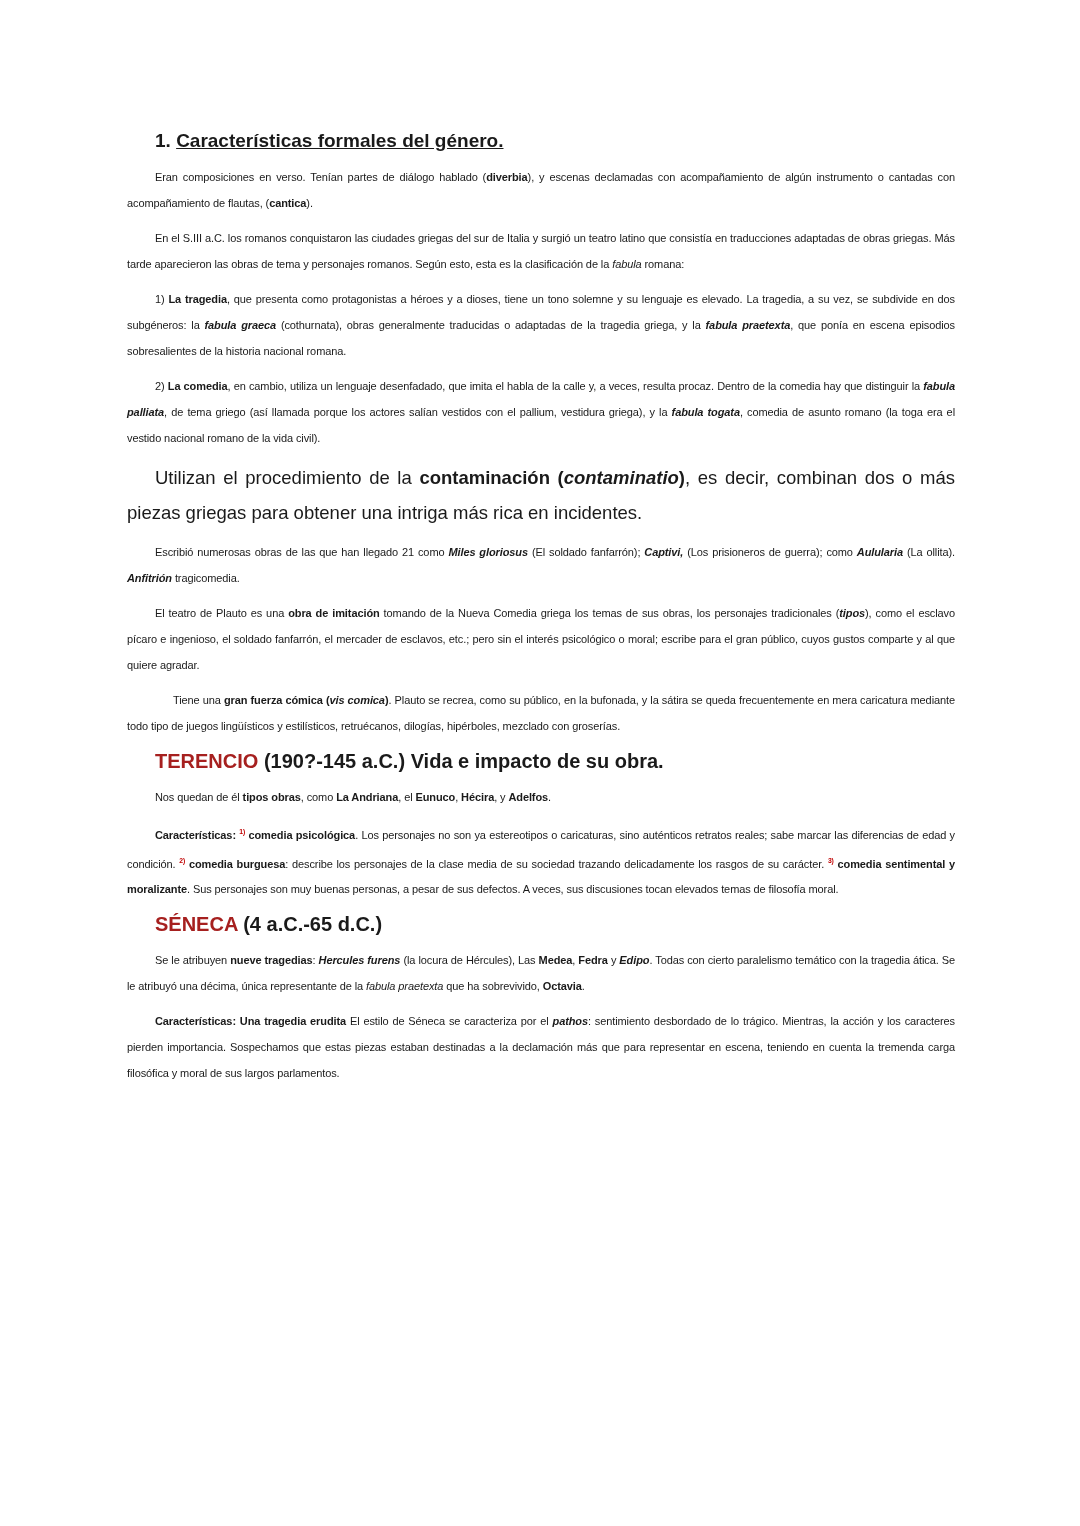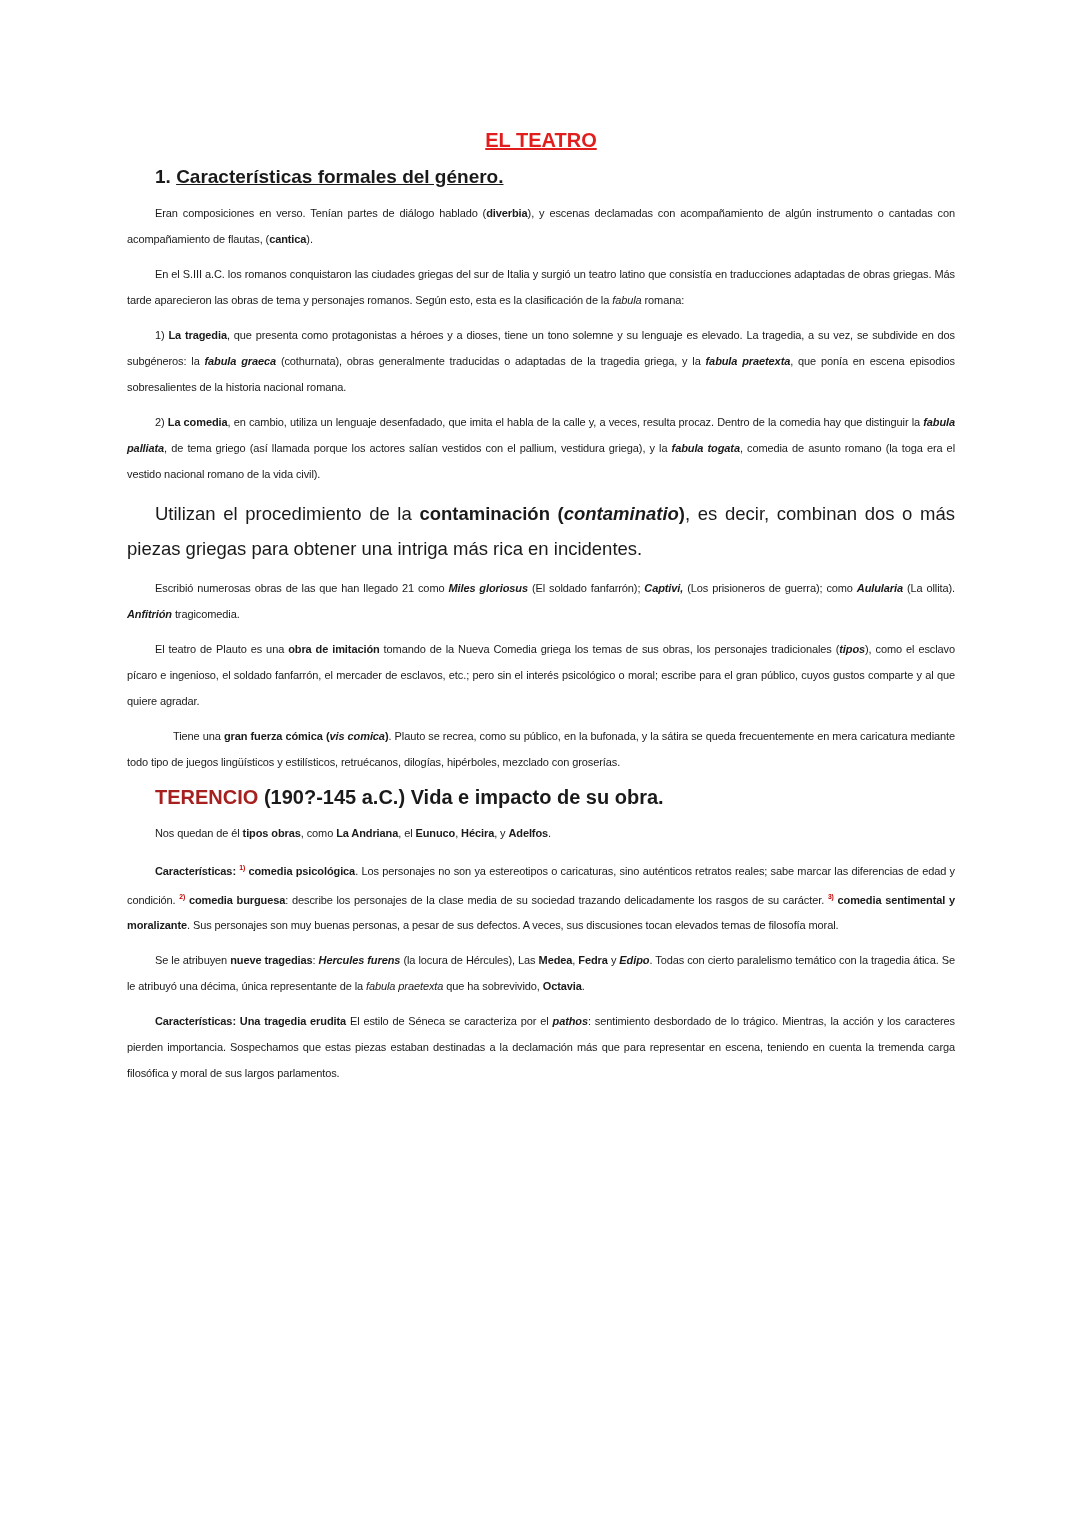--- a/index.html
+++ b/index.html
@@ -68,30 +68,30 @@
   .r-i{font-style:italic;}
   .r-bi{font-weight:bold;font-style:italic;}
   .r-bu{font-weight:bold;text-decoration:underline;margin-top:44px;}
   .r-red{color:var(--author-red);font-weight:bold;}
   .r-sup{color:var(--sup-red);font-weight:bold;font-size:0.62em;vertical-align:super;}
 </style>
 </head>
 <body>
 
 <div class="page">
-  <div class="doc-title">EL TEATRO</div>
   <div>
       <p class="block heading"><span class="r-b">1. </span><span class="r-bu">Características formales del género. </span></p>
       <p class="block para"><span class="r-n">Eran composiciones en verso. Tenían partes de diálogo hablado (</span><span class="r-b">diverbia</span><span class="r-n">), y escenas declamadas con acompañamiento de algún instrumento o cantadas con acompañamiento de flautas, (</span><span class="r-b">cantica</span><span class="r-n">).</span></p>
       <p class="block para"><span class="r-n">En el S.III a.C. los romanos conquistaron las ciudades griegas del sur de Italia y surgió un teatro latino que consistía en traducciones adaptadas de obras griegas. Más tarde aparecieron las obras de tema y personajes romanos. Según esto, esta es la clasificación de la </span><span class="r-i">fabula</span><span class="r-n"> romana:</span></p>
       <p class="block para"><span class="r-n">1) </span><span class="r-b">La tragedia</span><span class="r-n">, que presenta como protagonistas a héroes y a dioses, tiene un tono solemne y su lenguaje es elevado. La tragedia, a su vez, se subdivide en dos subgéneros: la </span><span class="r-bi">fabula graeca</span><span class="r-n"> (cothur­nata), obras generalmente traducidas o adaptadas de la tragedia griega, y la </span><span class="r-bi">fabula praetexta</span><span class="r-n">, que ponía en escena episodios sobresalientes de la historia nacional romana.</span></p>
       <p class="block para"><span class="r-n">2) </span><span class="r-b">La comedia</span><span class="r-n">, en cambio, utiliza un lenguaje desenfadado, que imita el habla de la calle y, a ve­ces, resulta procaz. Dentro de la comedia hay que distinguir la </span><span class="r-bi">fabula palliata</span><span class="r-n">, de tema griego (así llamada porque los actores salían vestidos con el pallium, vestidura griega), y la </span><span class="r-bi">fabula togata</span><span class="r-n">, comedia de asunto romano (la toga era el vestido nacional romano de la vida civil).</span></p>
       <p class="block para big"><span class="r-n">Utilizan el procedimiento de la </span><span class="r-b">contaminación (</span><span class="r-bi">contaminatio</span><span class="r-b">)</span><span class="r-n">, es decir, combinan dos o más piezas griegas para obtener una intriga más rica en incidentes.</span></p>
       <p class="block para"><span class="r-n">Escribió numerosas obras de las que han llegado 21 como </span><span class="r-bi">Miles gloriosus</span><span class="r-n"> (El soldado fanfarrón); </span><span class="r-bi">Captivi,</span><span class="r-n"> (Los prisioneros de guerra); como </span><span class="r-bi">Aulularia</span><span class="r-n"> (La ollita). </span><span class="r-bi">Anfitrión</span><span class="r-n"> tragicomedia.</span></p>
       <p class="block para"><span class="r-n">El teatro de Plauto es una </span><span class="r-b">obra de imitación</span><span class="r-n"> tomando de la Nueva Comedia griega los temas de sus obras, los personajes tradicionales (</span><span class="r-bi">tipos</span><span class="r-n">), como el esclavo pícaro e ingenioso, el soldado fan­farrón, el mercader de esclavos, etc.; pero sin el interés psicológico o moral; escribe para el gran público, cuyos gustos comparte y al que quiere agradar.</span></p>
       <p class="block para indent2"><span class="r-n">Tiene una </span><span class="r-b">gran fuerza cómica (</span><span class="r-bi">vis comica</span><span class="r-b">)</span><span class="r-n">. Plauto se recrea, como su público, en la bufonada, y la sátira se queda frecuentemente en mera caricatura mediante todo tipo de juegos lingüísticos y estilísticos,  retruécanos, dilogías, hipérboles, mezclado con groserías.</span></p>
       <p class="block author"><span class="r-red">TERENCIO</span><span class="r-b"> (190?-145 a.C.) Vida e impacto de su obra.</span></p>
       <p class="block para"><span class="r-n">Nos quedan de él </span><span class="r-b">tipos obras</span><span class="r-n">, como </span><span class="r-b">La Andriana</span><span class="r-n">, el </span><span class="r-b">Eunuco</span><span class="r-n">, </span><span class="r-b">Hécira</span><span class="r-n">, y </span><span class="r-b">Adelfos</span><span class="r-n">.</span></p>
       <p class="block para"><span class="r-b">Características</span><span class="r-b">: </span><span class="r-sup">1)</span><span class="r-n"> </span><span class="r-b">comedia psicológica</span><span class="r-n">. Los personajes no son ya estereotipos o caricaturas, sino auténticos retratos reales; sabe marcar las diferencias de edad y condición. </span><span class="r-sup">2)</span><span class="r-n"> </span><span class="r-b">comedia burguesa</span><span class="r-n">: describe los personajes de la clase media de su sociedad trazando delicadamente los rasgos de su carácter. </span><span class="r-sup">3)</span><span class="r-n"> </span><span class="r-b">comedia sentimental y moralizante</span><span class="r-n">. Sus personajes son muy buenas personas, a pesar de sus defectos. A veces, sus discusiones tocan elevados temas de filosofía moral.</span></p>
+      <p class="block author"><span class="r-red">SÉNECA</span><span class="r-b"> (4 a.C.-65 d.C.)</span></p>
       <p class="block para"><span class="r-n">Se le atribuyen </span><span class="r-b">nueve tragedias</span><span class="r-n">: </span><span class="r-bi">Hercules furens</span><span class="r-n"> (la locura de Hércules), Las </span><span class="r-b">Medea</span><span class="r-n">, </span><span class="r-b">Fedra</span><span class="r-n"> y </span><span class="r-bi">Edipo</span><span class="r-n">. Todas con cierto paralelismo temático con la tragedia ática. Se le atribuyó una décima, única representante de la </span><span class="r-i">fabula praetexta</span><span class="r-n"> que ha sobrevivido, </span><span class="r-b">Octavia</span><span class="r-n">.</span></p>
       <p class="block para"><span class="r-b">Características: Una tragedia erudita</span><span class="r-n"> El estilo de Séneca se caracteriza por el </span><span class="r-bi">pathos</span><span class="r-n">: sentimiento desbordado de lo trágico. Mientras, la acción y los caracteres pierden importancia. Sospechamos que estas piezas estaban destinadas a la declamación más que para representar en escena, teniendo en cuenta la tremenda carga filosófica y moral de sus largos parlamentos.</span></p>
     </div>
 </div>
 
 </body></html>

